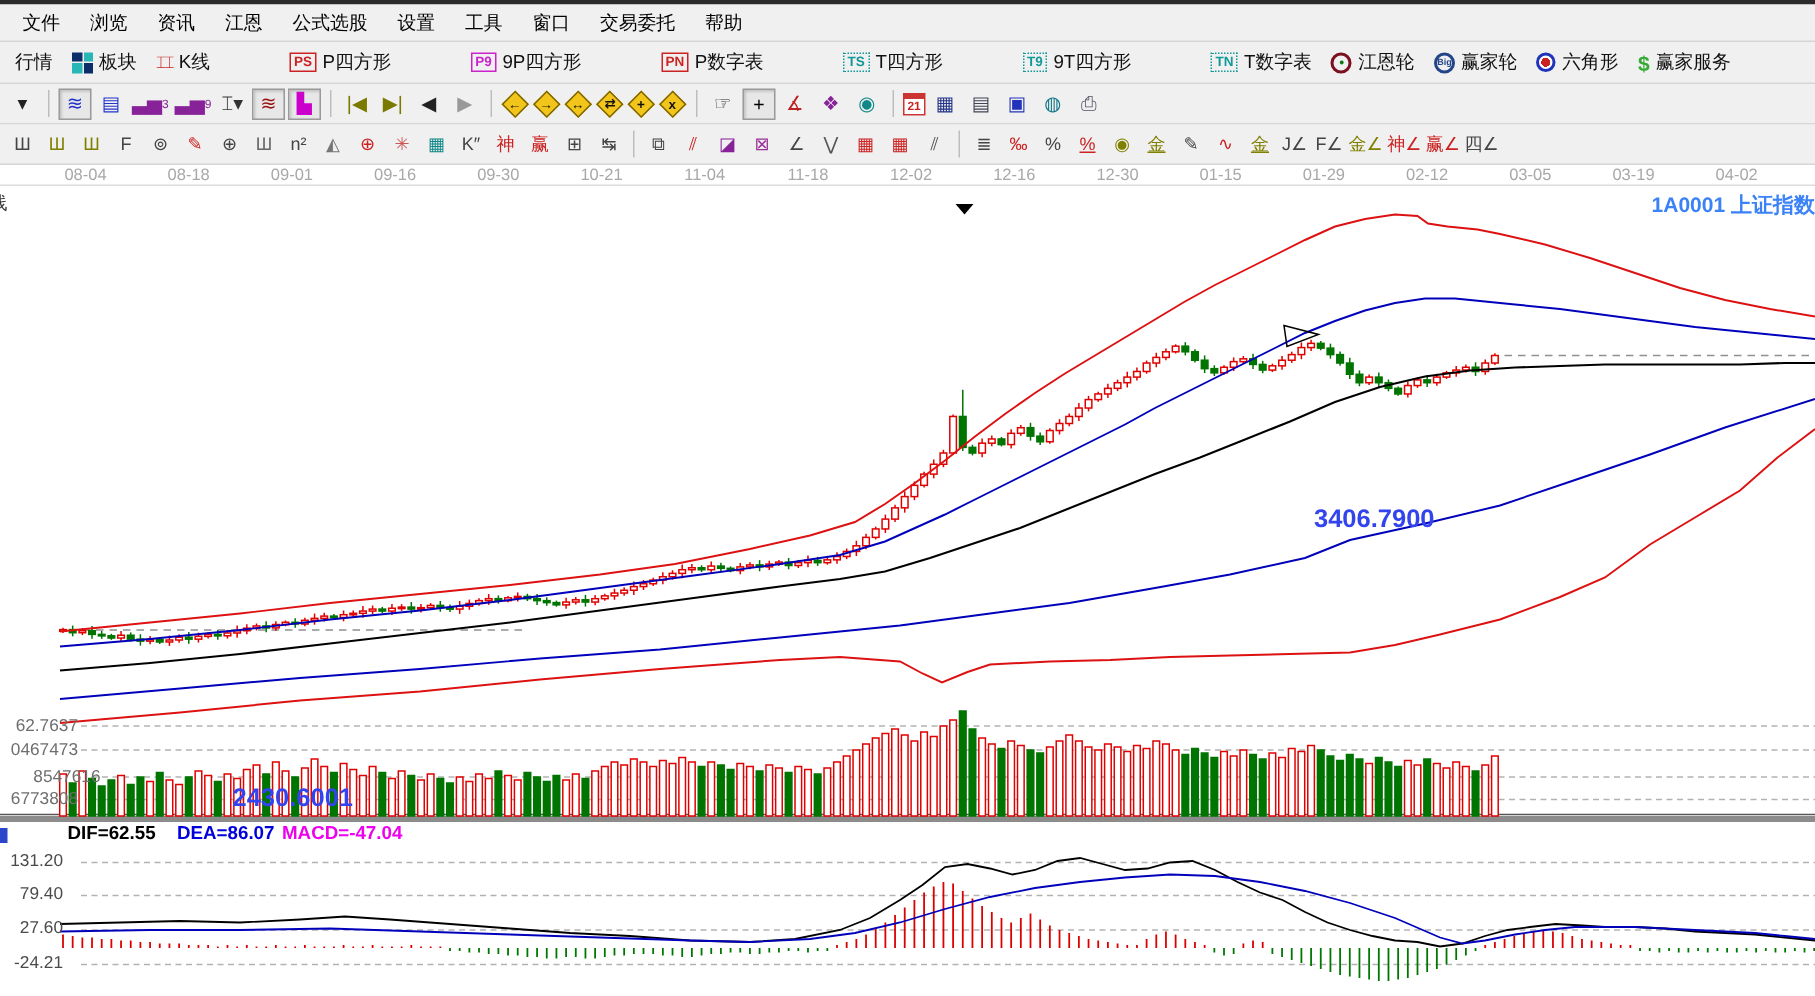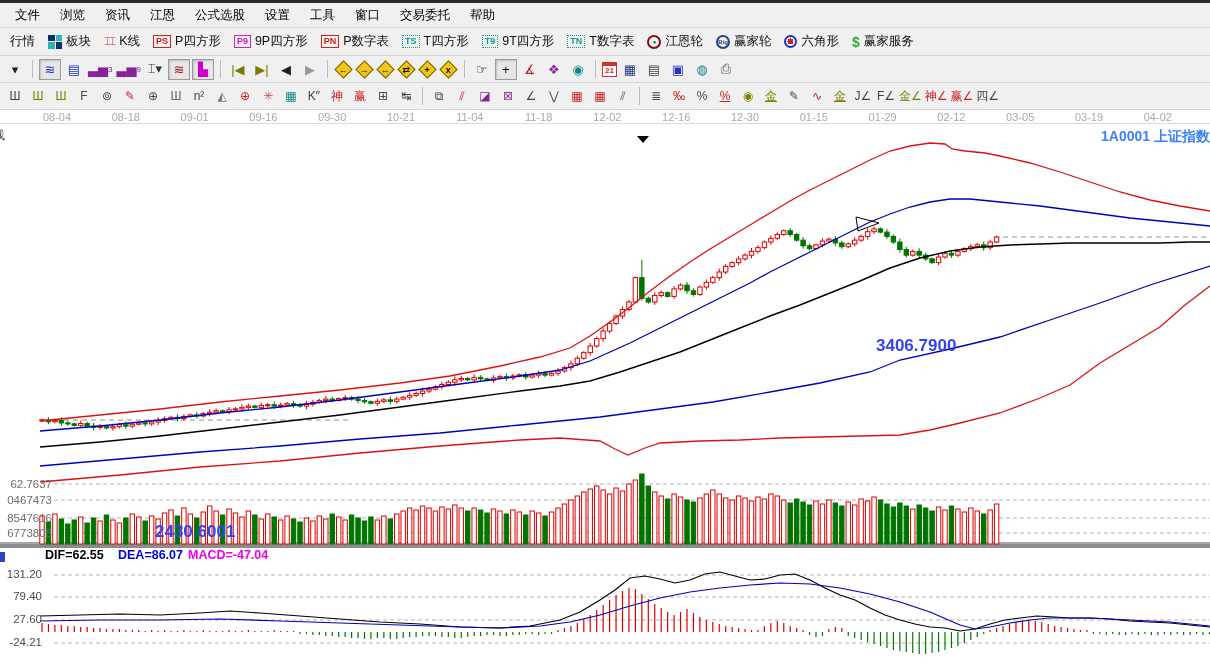--- a/index.html
+++ b/index.html
@@ -5,21 +5,21 @@
   * { margin:0; padding:0; box-sizing:border-box; }
   html,body { width:1210px; height:664px; overflow:hidden; }
   body { font-family:"Liberation Sans","DejaVu Sans",sans-serif; background:#f0f0f0; }
   .app { position:relative; width:1210px; height:664px; background:#fff; overflow:hidden; }
   .titlebar-strip { height:3px; background:#2b2b2b; }
   .menubar { height:25px; background:#f0f0f0; display:flex; align-items:center; padding-left:6px; gap:2px; border-bottom:1px solid #d6d6d6; }
   .menu-item { font-size:12.5px; color:#000; padding:3px 9px; cursor:default; }
   .toolbar { background:#f0f0f0; display:flex; align-items:center; border-bottom:1px solid #d6d6d6; }
   .features { height:28px; padding-left:4px; gap:1px; }
   .feat-btn { display:flex; align-items:center; gap:4px; padding:2px 6px; font-size:12.5px; color:#111; }
-  .badge { font-size:9px; font-weight:bold; padding:1px 2px; line-height:1; border:1px solid; }
+  .badge { font-size:9px; font-weight:bold; padding:1px 2px; line-height:1; border:1px solid;margin-left:40px; }
   .badge.dashed { border-style:dotted; }
   .wheel { width:14px; height:14px; border-radius:50%; border:2px solid; display:flex; align-items:center; justify-content:center; font-size:6px; font-weight:bold; }
   .hexic { width:13px; height:13px; border-radius:50%; border:2px solid #2233bb; background:radial-gradient(circle,#cc2222 0 3px,#fff 3px); }
   .gridic { width:14px; height:14px; display:grid; grid-template-columns:1fr 1fr; grid-template-rows:1fr 1fr; gap:1px; }
   .gridic span:nth-child(1){background:#0b2e6b;} .gridic span:nth-child(2){background:#28b6b6;}
   .gridic span:nth-child(3){background:#28b6b6;} .gridic span:nth-child(4){background:#0b2e6b;}
   .kandle { font-size:11px; color:#cc2222; letter-spacing:-1px; }
   .dollar { color:#33aa33; font-weight:bold; font-size:14px; }
   .icons3 { height:27px; padding-left:4px; gap:2px; }
   .icons4 { height:27px; padding-left:4px; gap:1px; }
@@ -1023,21 +1023,21 @@
 
 
     <div class="symbol">1A0001 上证指数</div>
 
     <div class="pmark" style="left:876px; top:226px;">3406.7900</div>
     <div class="pmark" style="left:155px; top:412px;">2430.6001</div>
 
     <div id="vol-axis">
         <div class="axis-lab" style="top: 368px;">62.7637</div>
         <div class="axis-lab" style="top: 384px;">0467473</div>
-        <div class="axis-lab" style="top: 402px;">8547616</div>
+        <div class="axis-lab" style="top: 402px; margin-left: 15px;">8547616</div>
         <div class="axis-lab" style="top: 417px;">6773808</div>
       </div>
 
     <div id="macd-labels">
         <div class="macd-lab" style="color: rgb(0, 0, 0); left: 45px; top: 438px;">DIF=62.55</div>
         <div class="macd-lab" style="color: rgb(0, 0, 221); left: 118px; top: 438px;">DEA=86.07</div>
         <div class="macd-lab" style="color: rgb(238, 0, 238); left: 188px; top: 438px;">MACD=-47.04</div>
       </div>
     <div id="macd-axis">
         <div class="macd-ax" style="top: 458px;">131.20</div>

